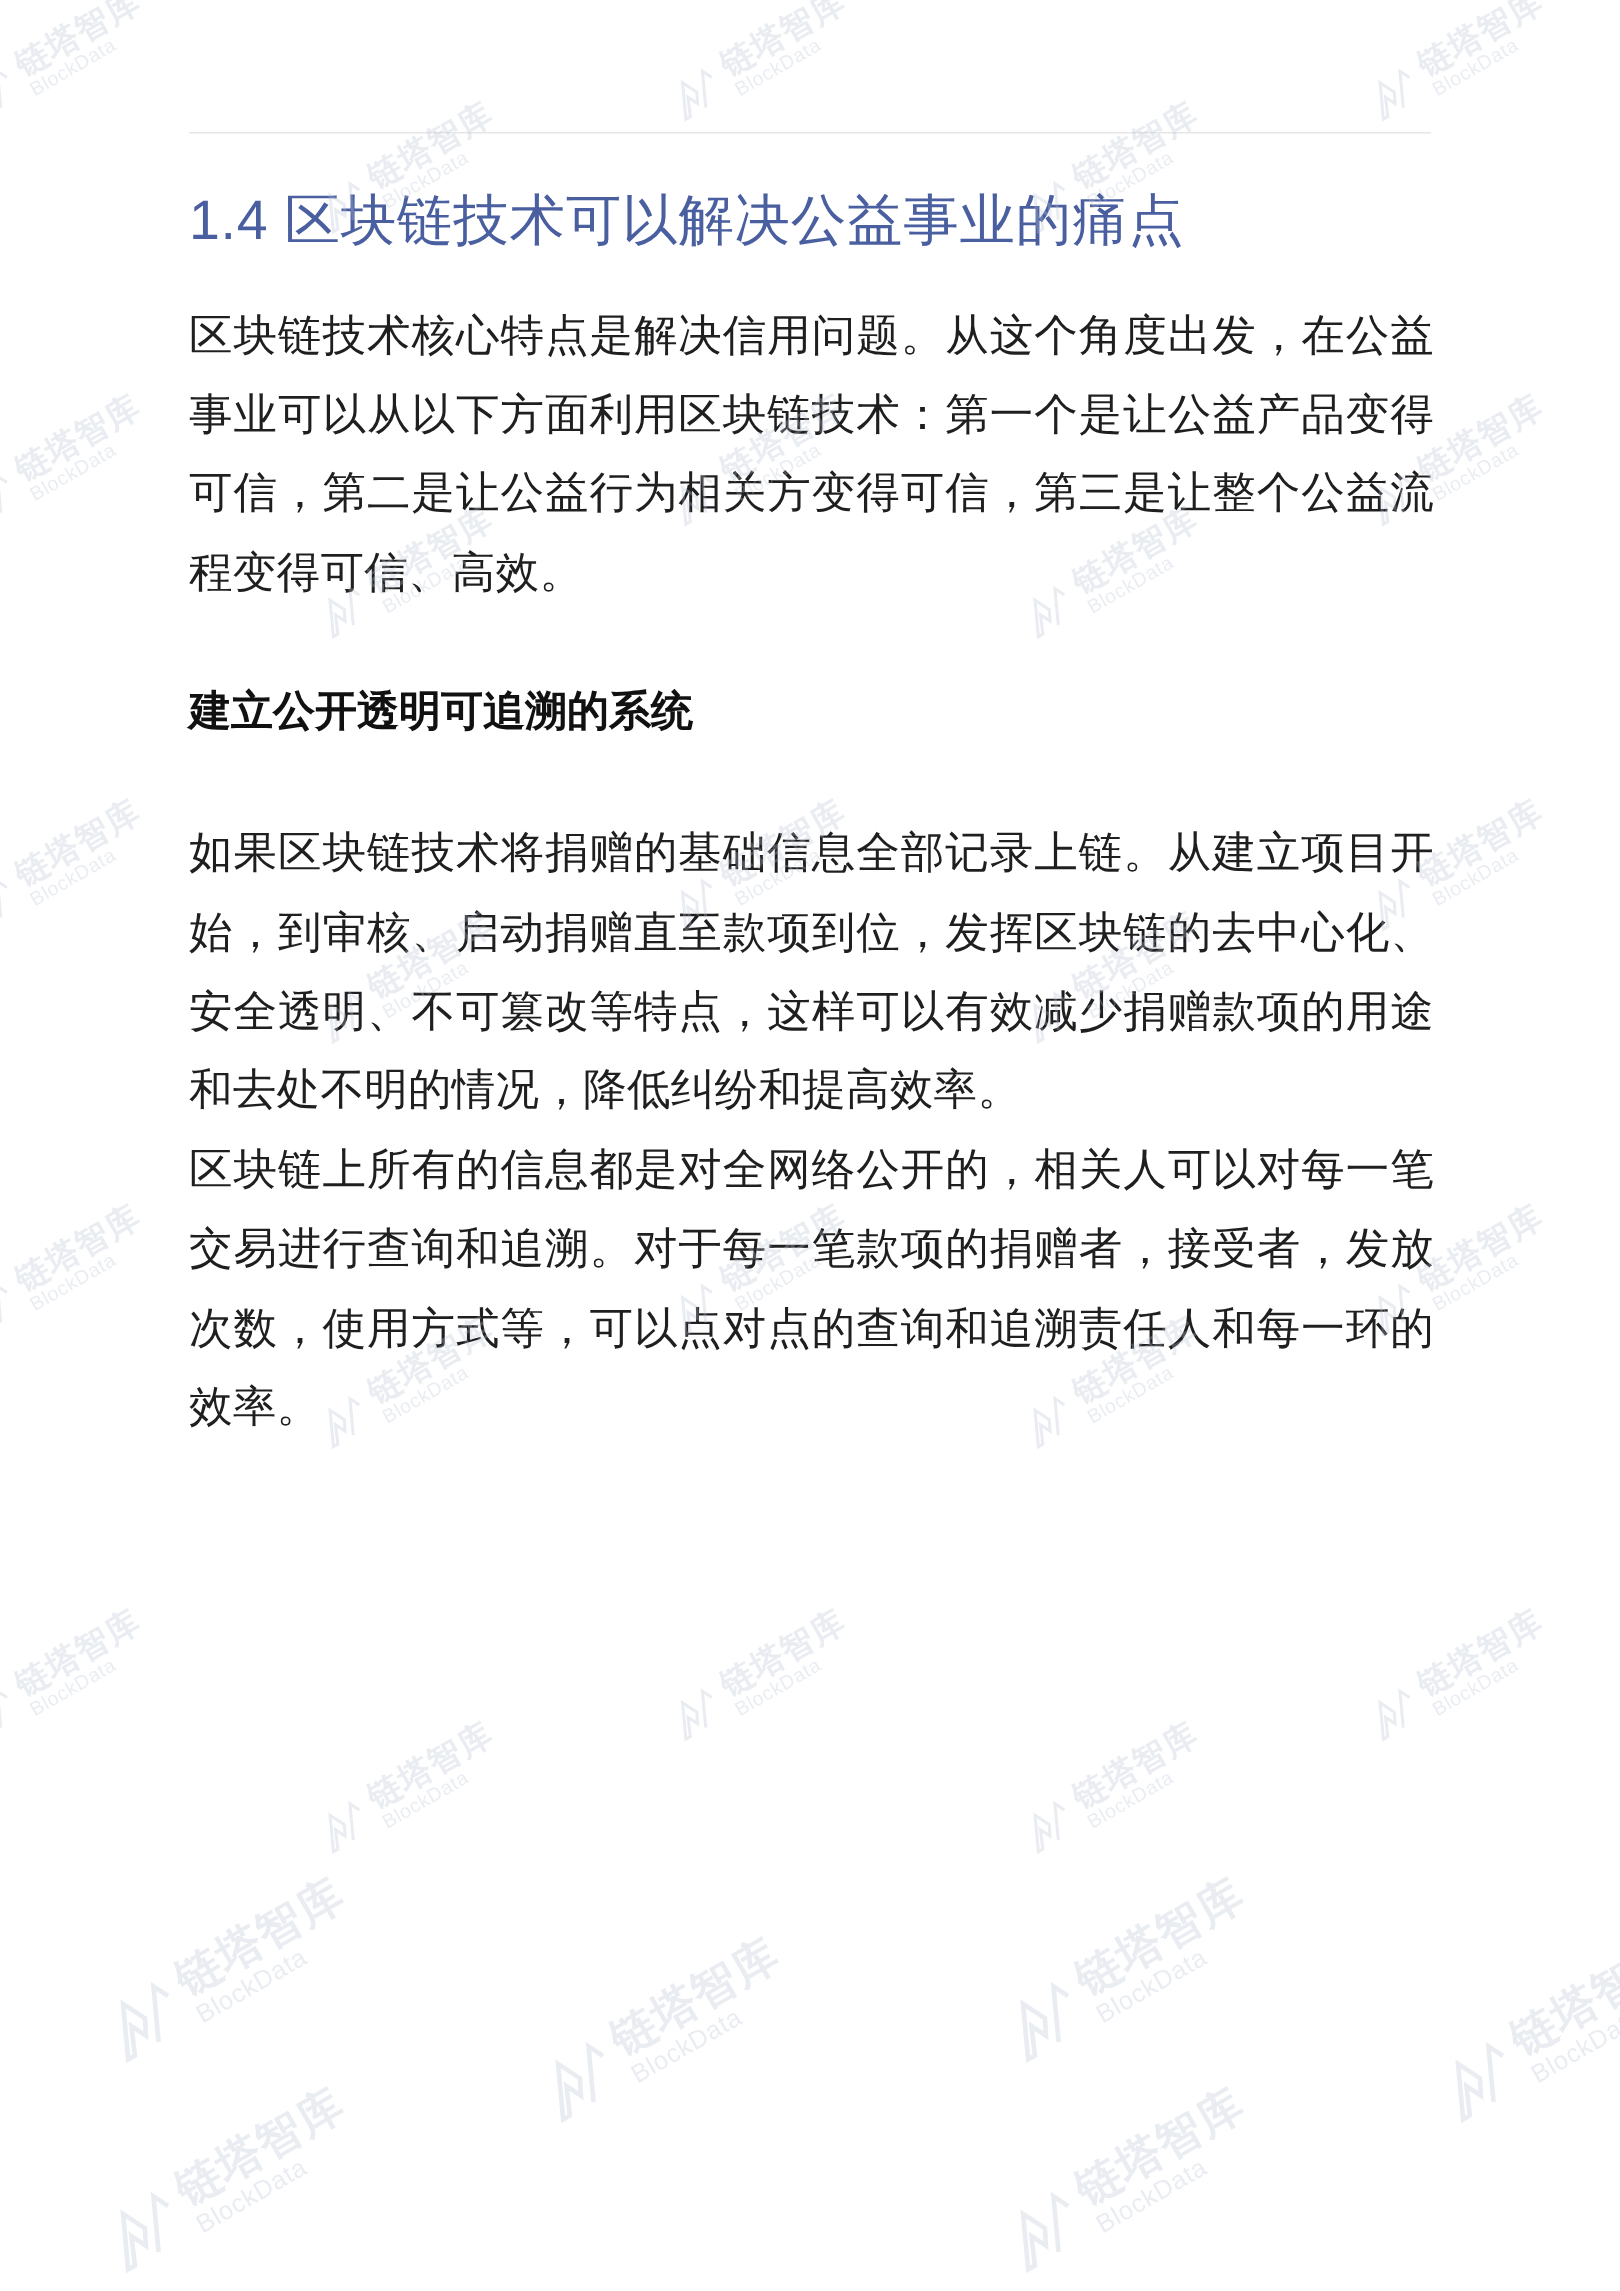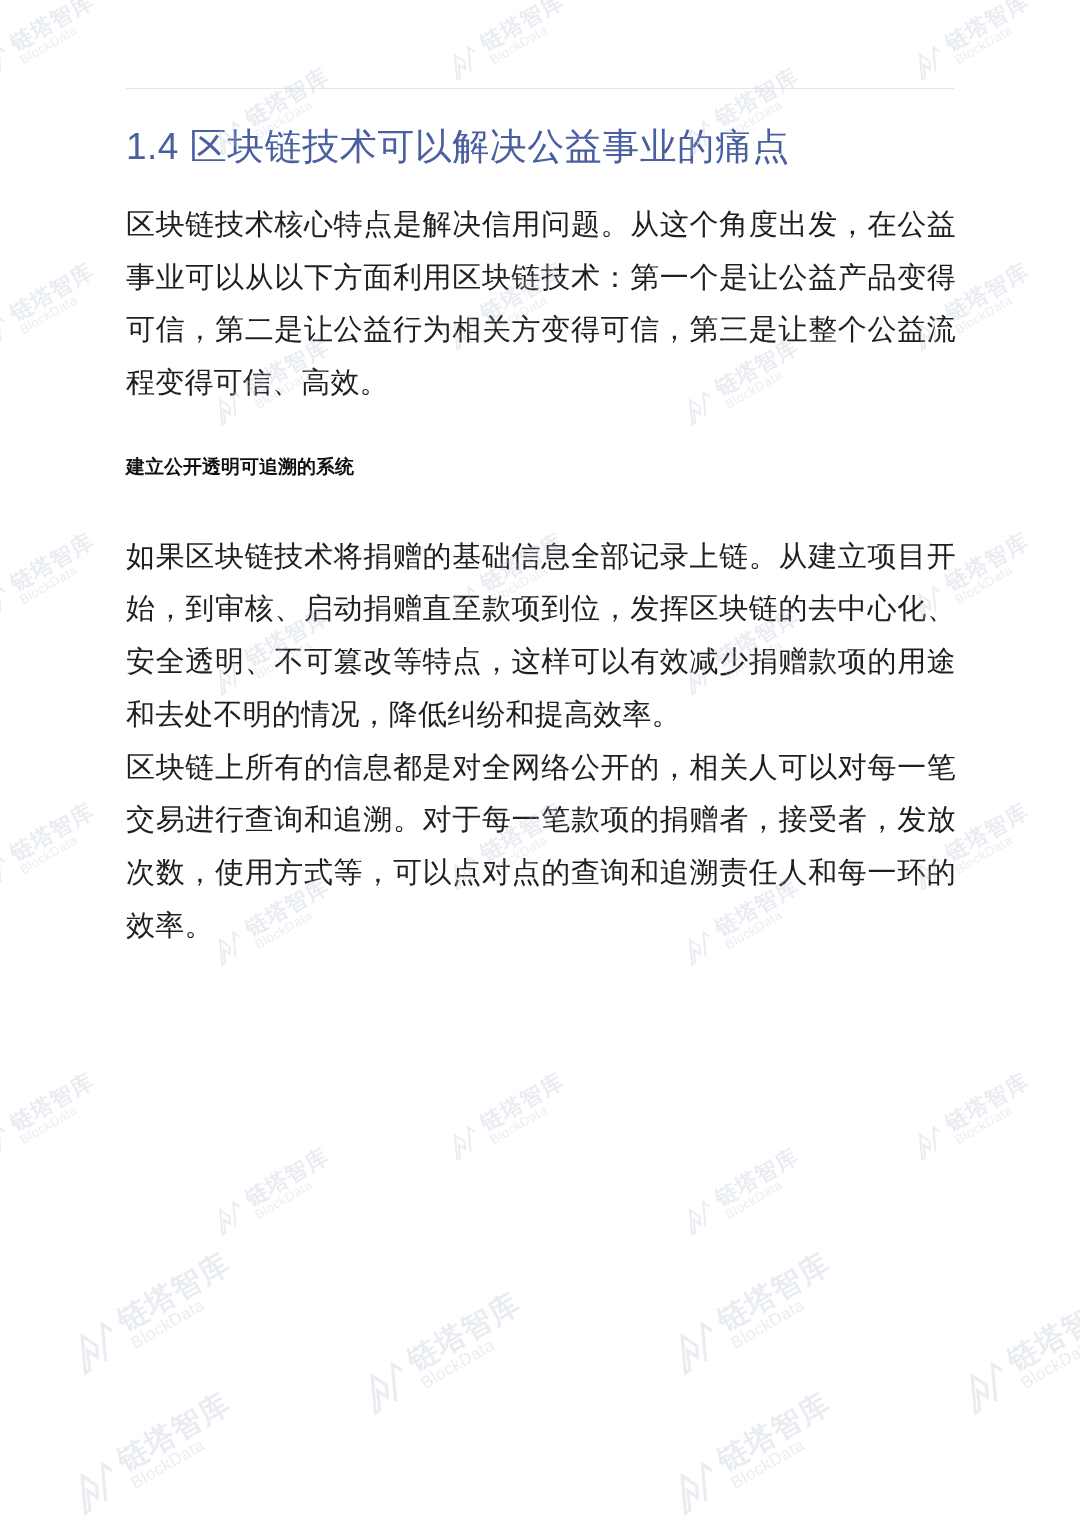--- a/index.html
+++ b/index.html
@@ -92,21 +92,21 @@
   }
   p.body-text {
     font-size: 29px;
     line-height: 1.82;
     color: #1f1f1f;
     margin: 0 0 34px 0;
     text-align: justify;
     letter-spacing: 0.2px;
   }
   h3.sub-heading {
-    font-size: 19px;
+    font-size: 28px;
     font-weight: 700;
     color: #111111;
     margin: 44px 0 48px 0;
     line-height: 1.5;
   }
   p.body-text.last { margin-bottom: 0; }
 </style>
 </head>
 <body>
 

